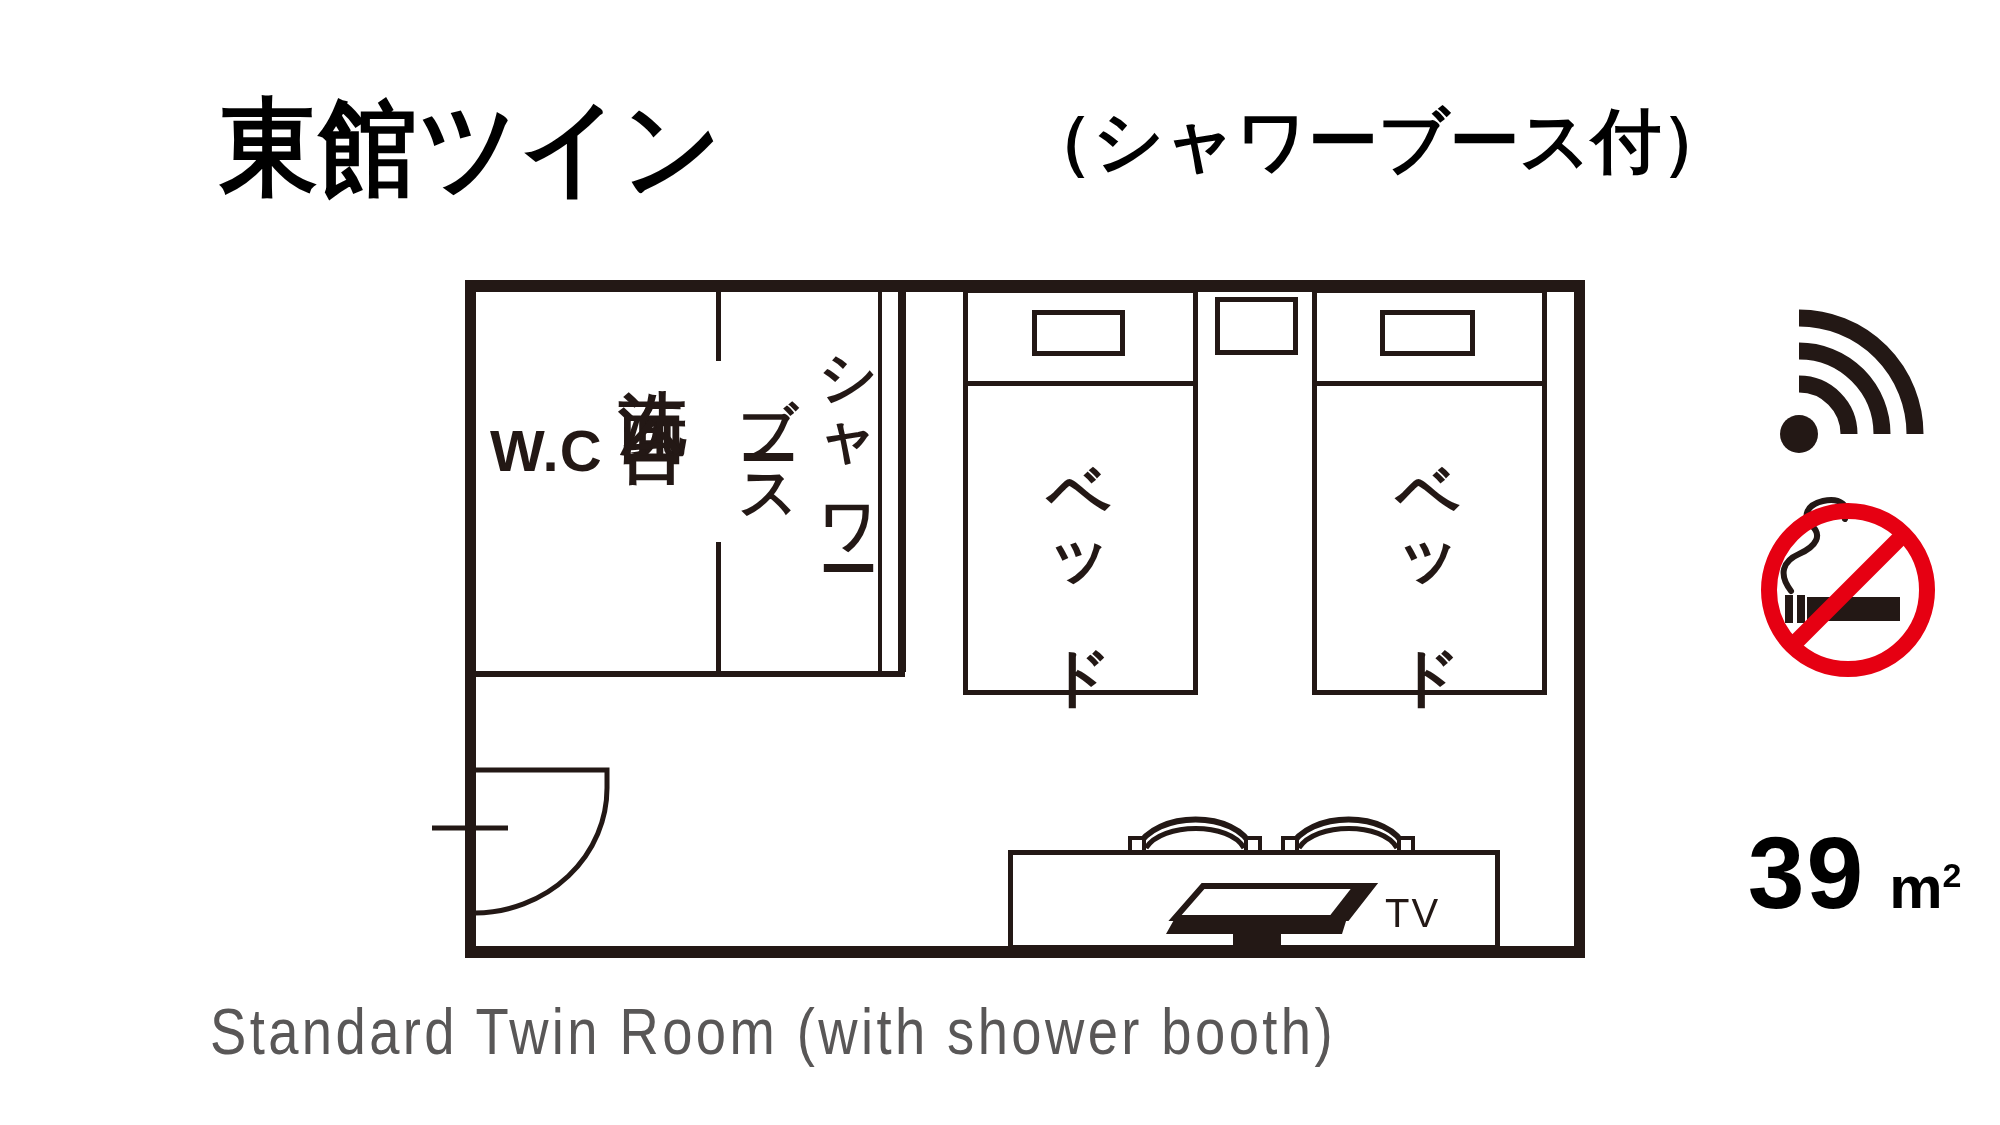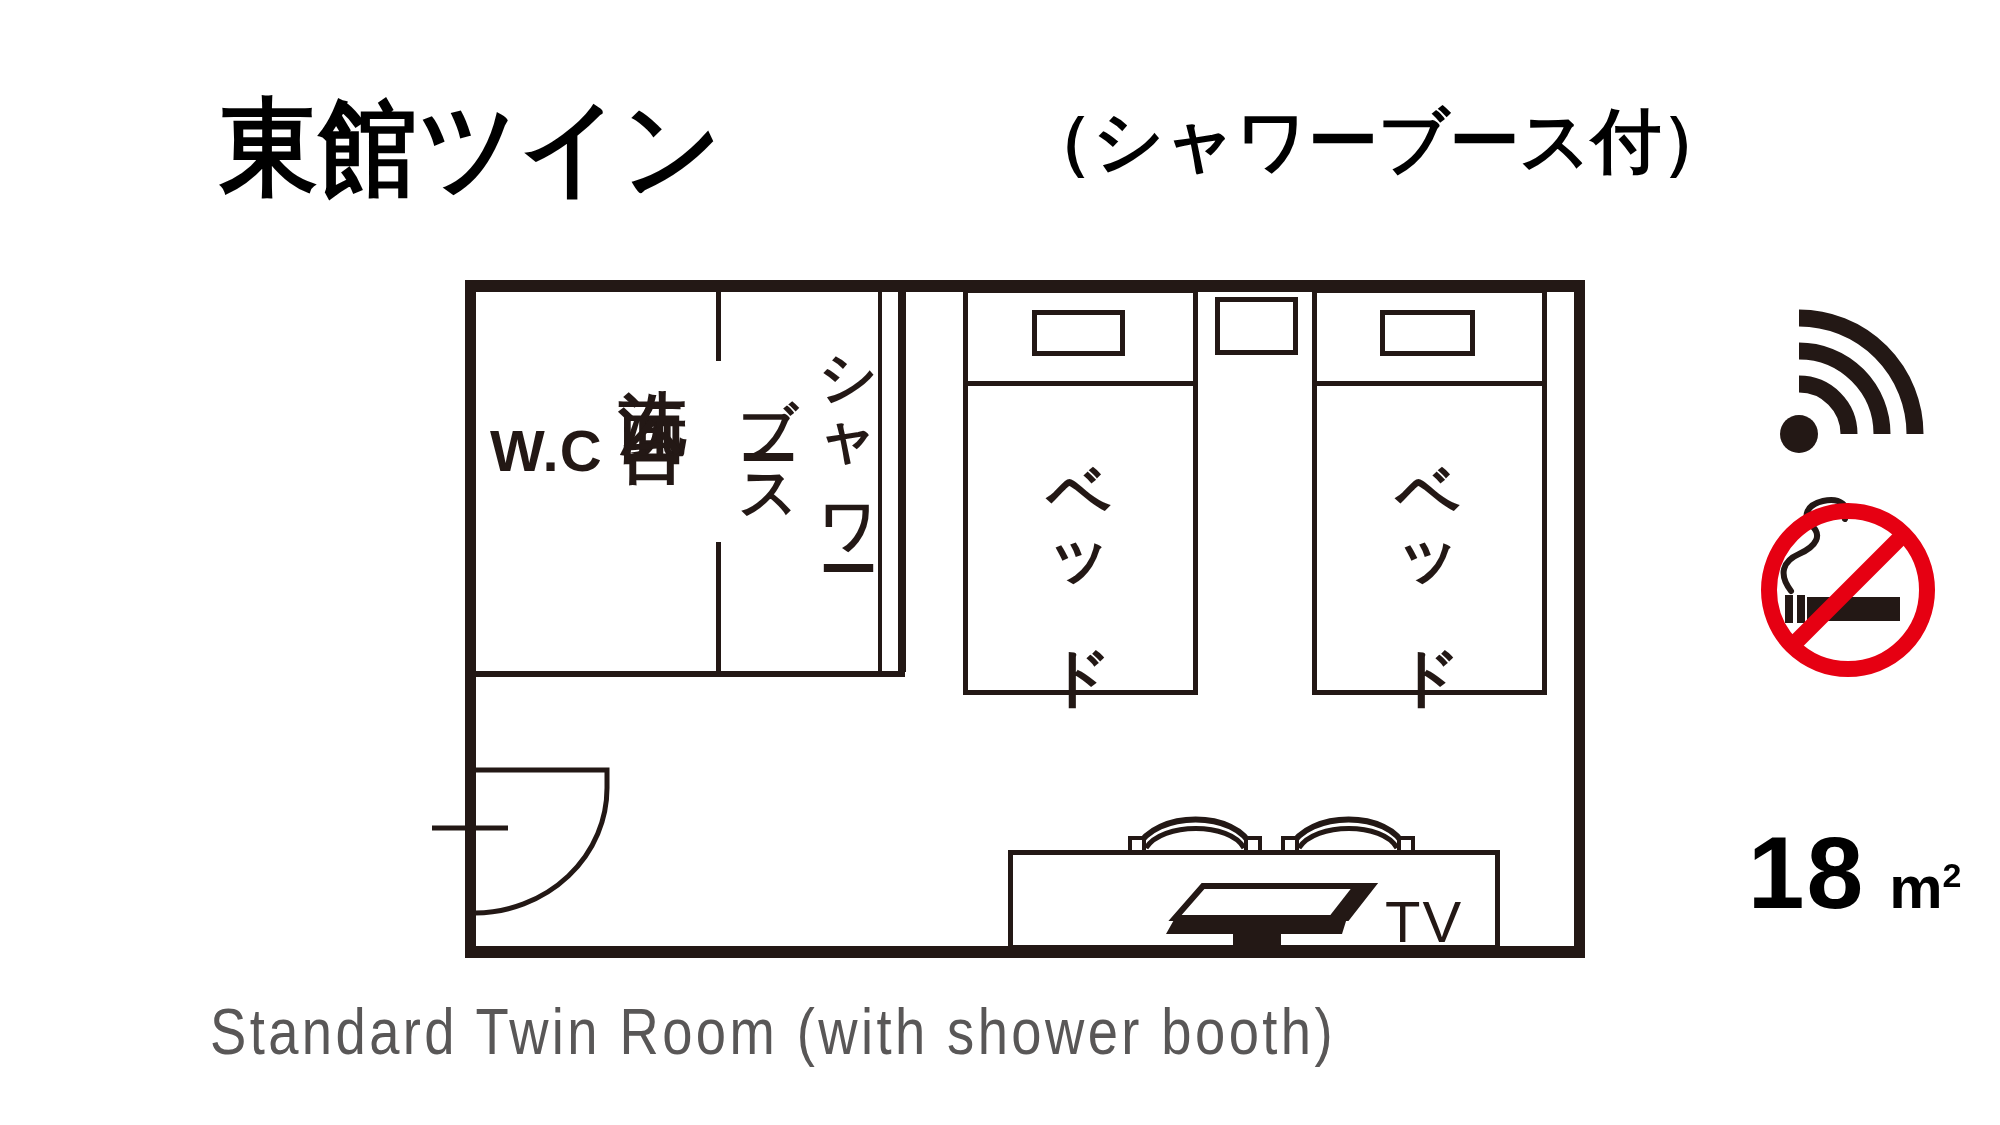--- a/index.html
+++ b/index.html
@@ -18,21 +18,21 @@
     transform:scaleX(.92);transform-origin:left top;letter-spacing:2px;
   }
   .subtitle{left:1008px;top:106px;font-size:70px;font-weight:800;color:var(--ink,#000);margin-left:15px;}
   .wc{left:490px;top:422px;font-size:58px;font-weight:700;letter-spacing:1px;}
   .washstand{left:620px;top:334px;font-size:68px;font-weight:600;letter-spacing:14px;}
   .shower1{left:820px;top:316px;font-size:58px;font-weight:600;letter-spacing:8px;}
   .shower2{left:740px;top:352px;font-size:58px;font-weight:600;letter-spacing:10px;}
   .bed-label{top:420px;font-size:64px;font-weight:600;letter-spacing:18px;}
   .bed1-label{left:1048px;}
   .bed2-label{left:1397px;}
-  .tv-label{left:1385px;top:893px;font-size:58px;font-weight:500;letter-spacing:2px;}
+  .tv-label{left:1385px;top:893px;font-size:40px;font-weight:500;letter-spacing:2px;}
   .area{left:1730px;top:806px;font-weight:900;color:var(--ink,#000);}
   .area .num{font-size:102px;letter-spacing:2px;}
   .area .unit{font-size:60px;font-weight:700;margin-left:24px;}
   .area .sup{font-size:34px;font-weight:700;vertical-align:super;line-height:0;}
   .caption{
     left:210px;top:1000px;font-size:64px;font-weight:400;color:var(--caption_gray,#595757);
     transform:scaleX(.85);transform-origin:left top;letter-spacing:4px;
   }
   svg.overlay{position:absolute;left:0;top:0;width:2000px;height:1125px;}
   .stroke-line{stroke:var(--line,#231815);fill:none;}
@@ -116,18 +116,18 @@
 
   <div class="label wc">W.C</div>
   <div class="label vtext washstand">洗面台</div>
   <div class="label vtext shower1">シャワー</div>
   <div class="label vtext shower2">ブース</div>
   <div class="label vtext bed-label bed1-label">ベッド</div>
   <div class="label vtext bed-label bed2-label">ベッド</div>
   <div class="label tv-label">TV</div>
 
   <div class="label area">
-    <span class="num">18</span><span class="unit"><span>m</span><span class="sup">2</span></span>
+    <span class="num">39</span><span class="unit"><span>m</span><span class="sup">2</span></span>
   </div>
 
   <div class="label caption">Standard Twin Room (with shower booth)</div>
 
 </div>
 
 </body></html>

